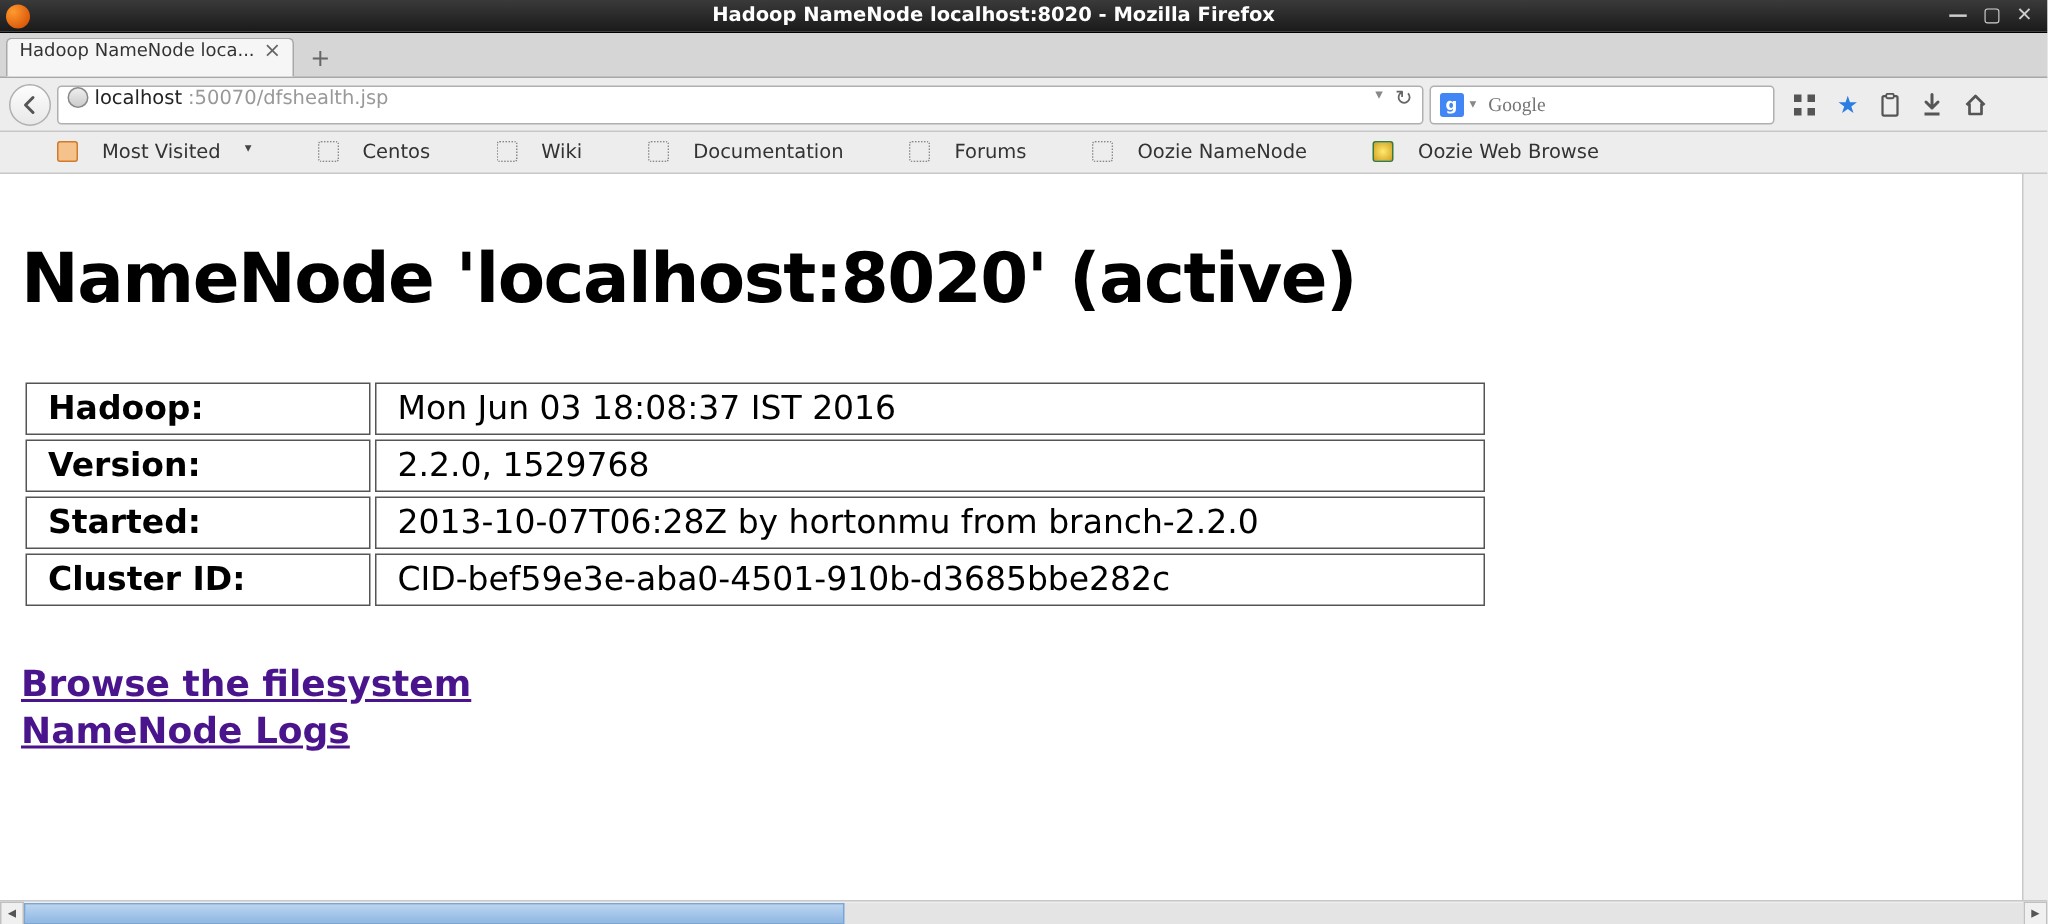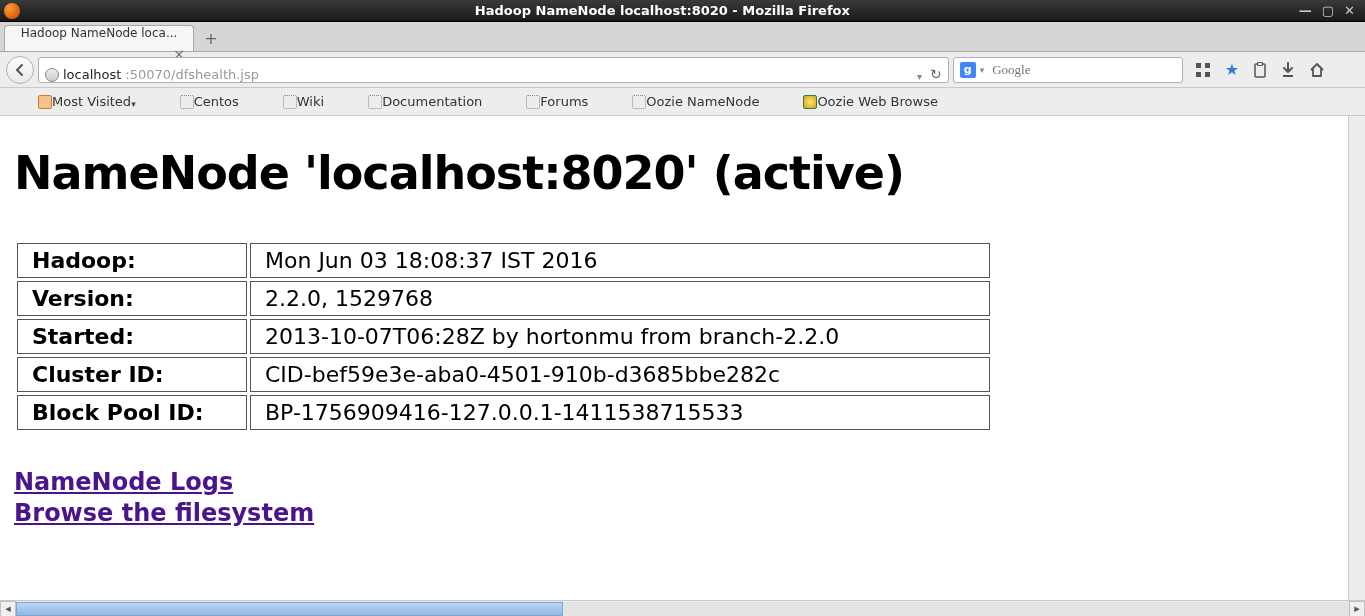--- a/index.html
+++ b/index.html
@@ -42,26 +42,24 @@
   border-bottom: 1px solid #a8a8a8;
 }
 .tab {
   background: #f6f6f6;
   border: 1px solid #a8a8a8;
   border-bottom: none;
   border-radius: 4px 4px 0 0;
   height: 26px;
   padding: 0 8px;
   display: flex;
-  align-items: center;
   gap: 6px;
   font-size: 12px;
   color: #333;
   min-width: 190px;
-  flex-direction: column;
 }
 .tab .tab-close { color: #666; cursor: pointer; font-size: 14px; margin-left: auto; }
 .newtab {
   width: 26px; height: 22px;
   display: flex; align-items: center; justify-content: center;
   color: #666; cursor: pointer; font-size: 16px;
   margin-left: 4px; margin-bottom: 2px;
 }
 
 .navtoolbar {
@@ -83,21 +81,21 @@
   color: #555;
   font-size: 16px;
 }
 .urlbar {
   flex: 1;
   height: 26px;
   background: #fff;
   border: 1px solid #b0b0b0;
   border-radius: 3px;
   display: flex;
-  align-items: flex-end;
+  align-items: flex-start;
   padding: 0 6px;
   gap: 4px;
   font-size: 13px;
   color: #555;
 }
 .urlbar .globe {
   width: 14px; height: 14px; border: 1px solid #888; border-radius: 50%;
   background: linear-gradient(#eee,#ccc);
   flex-shrink: 0;
 }
@@ -130,21 +128,21 @@
 .tool-icons .menu-lines i { height: 2px; background: #555; display: block; }
 
 .bookmarksbar {
   background: #ededed;
   height: 28px;
   display: flex; align-items: center;
   padding: 0 8px; gap: 14px;
   font-size: 13px; color: #333;
   border-bottom: 1px solid #c8c8c8;
 }
-.bookmarksbar .bm { display: flex; align-items: flex-end; gap: 0; cursor: pointer; padding-left: 30px; }
+.bookmarksbar .bm { display: flex; align-items: flex-start; gap: 16px; cursor: pointer; padding-left: 30px; }
 .bookmarksbar .bm .ico {
   width: 14px; height: 14px; border: 1px dotted #888; border-radius: 2px;
   flex-shrink: 0;
 }
 .bookmarksbar .bm .ico.most {
   border: 1px solid #d07a2a; background: #f5c28b;
 }
 .bookmarksbar .bm .ico.ooz {
   border: 1px solid #3a7a3a; background: radial-gradient(circle,#ffea70,#d0a020);
 }
@@ -158,21 +156,21 @@
   position: relative;
 }
 .viewport::after {
   content: "";
   position: absolute;
   right: -16px; top: 0; width: 16px; height: 100%;
   background: #ededed;
   border-left: 1px solid #c8c8c8;
 }
 .page {
-  padding: 12px 14px 40px;
+  padding: 24px 14px 40px;
   font-family: "DejaVu Sans", Verdana, Arial, sans-serif;
   color: #000;
   width: 1020px;
 }
 .page h1 {
   font-size: 46px;
   font-weight: 800;
   margin: 18px 0 40px;
   letter-spacing: -1px;
 }
@@ -335,29 +333,25 @@
             <td class="v">2.2.0, 1529768</td>
           </tr>
           <tr>
             <td class="k">Started:</td>
             <td class="v">2013-10-07T06:28Z by hortonmu from branch-2.2.0</td>
           </tr>
           <tr>
             <td class="k">Cluster ID:</td>
             <td class="v">CID-bef59e3e-aba0-4501-910b-d3685bbe282c</td>
           </tr>
-          <tr>
-            <td class="k">Block Pool ID:</td>
-            <td class="v">BP-1756909416-127.0.0.1-1411538715533</td>
-          </tr>
         </tbody>
     </table>
     <div class="links">
+      <a href="#">Browse the filesystem</a>
       <a href="#">NameNode Logs</a>
-      <a href="#">Browse the filesystem</a>
     </div>
   </div>
 </div>
 
 <div class="hscroll">
   <div class="arrow">◂</div>
   <div class="track">
     <div class="thumb"></div>
   </div>
   <div class="arrow">▸</div>

